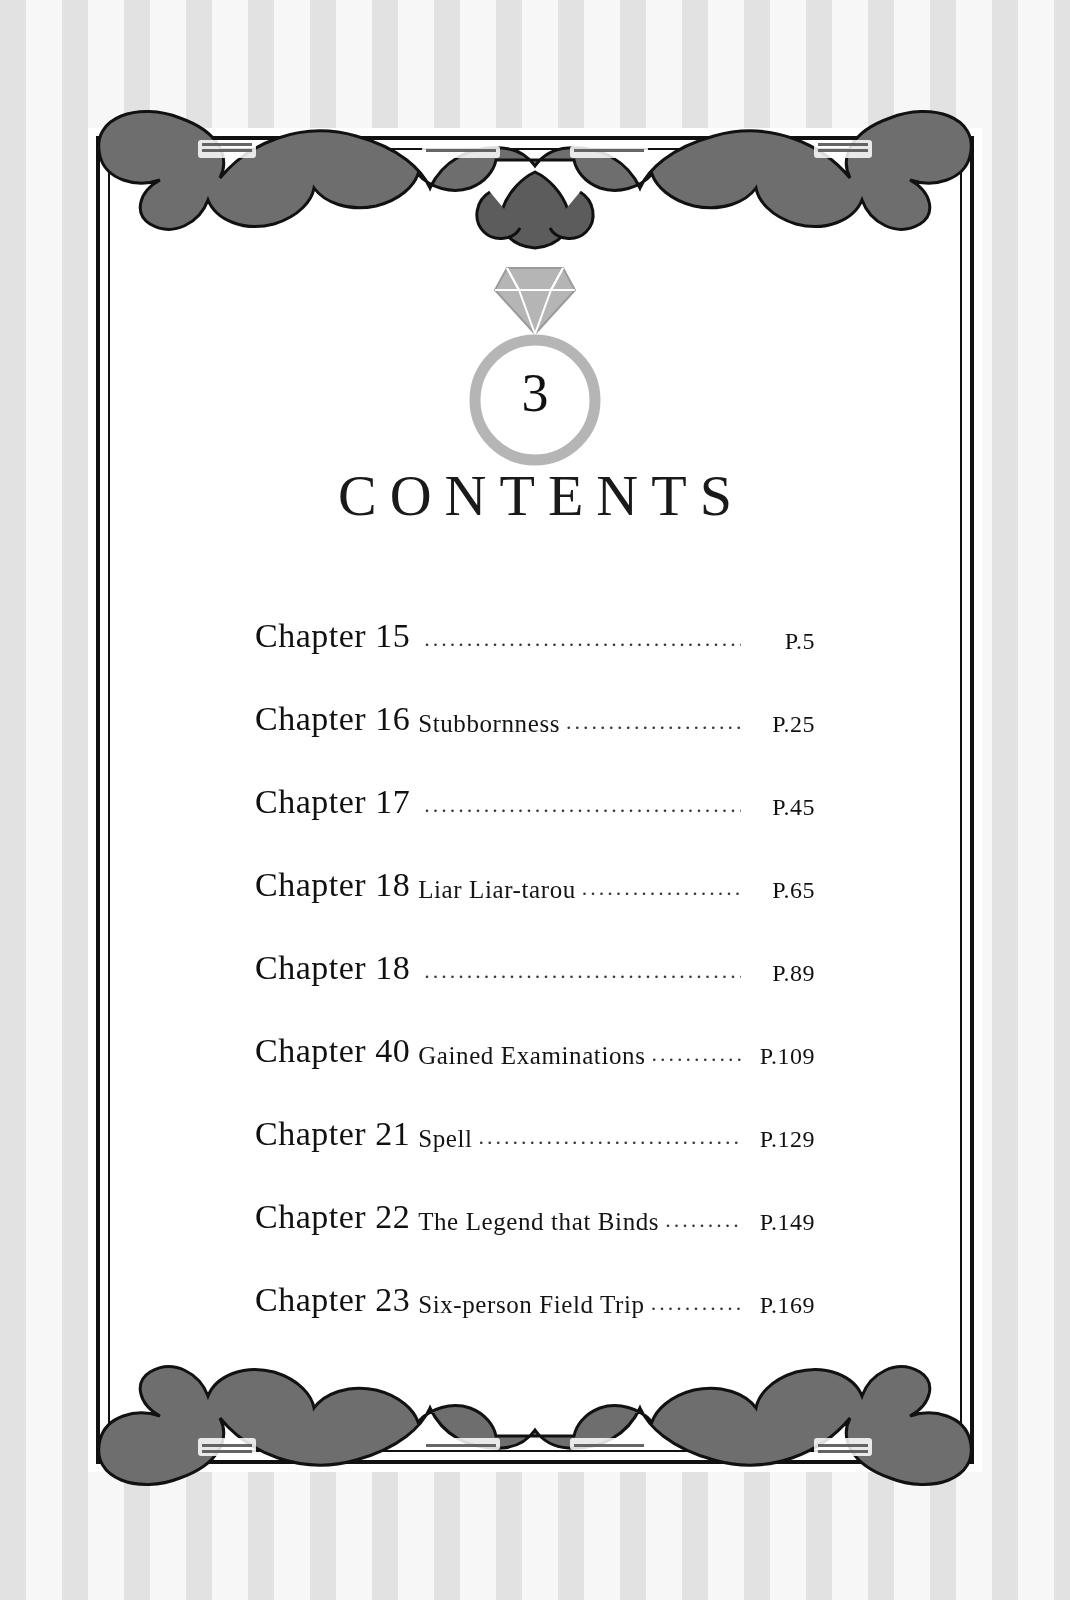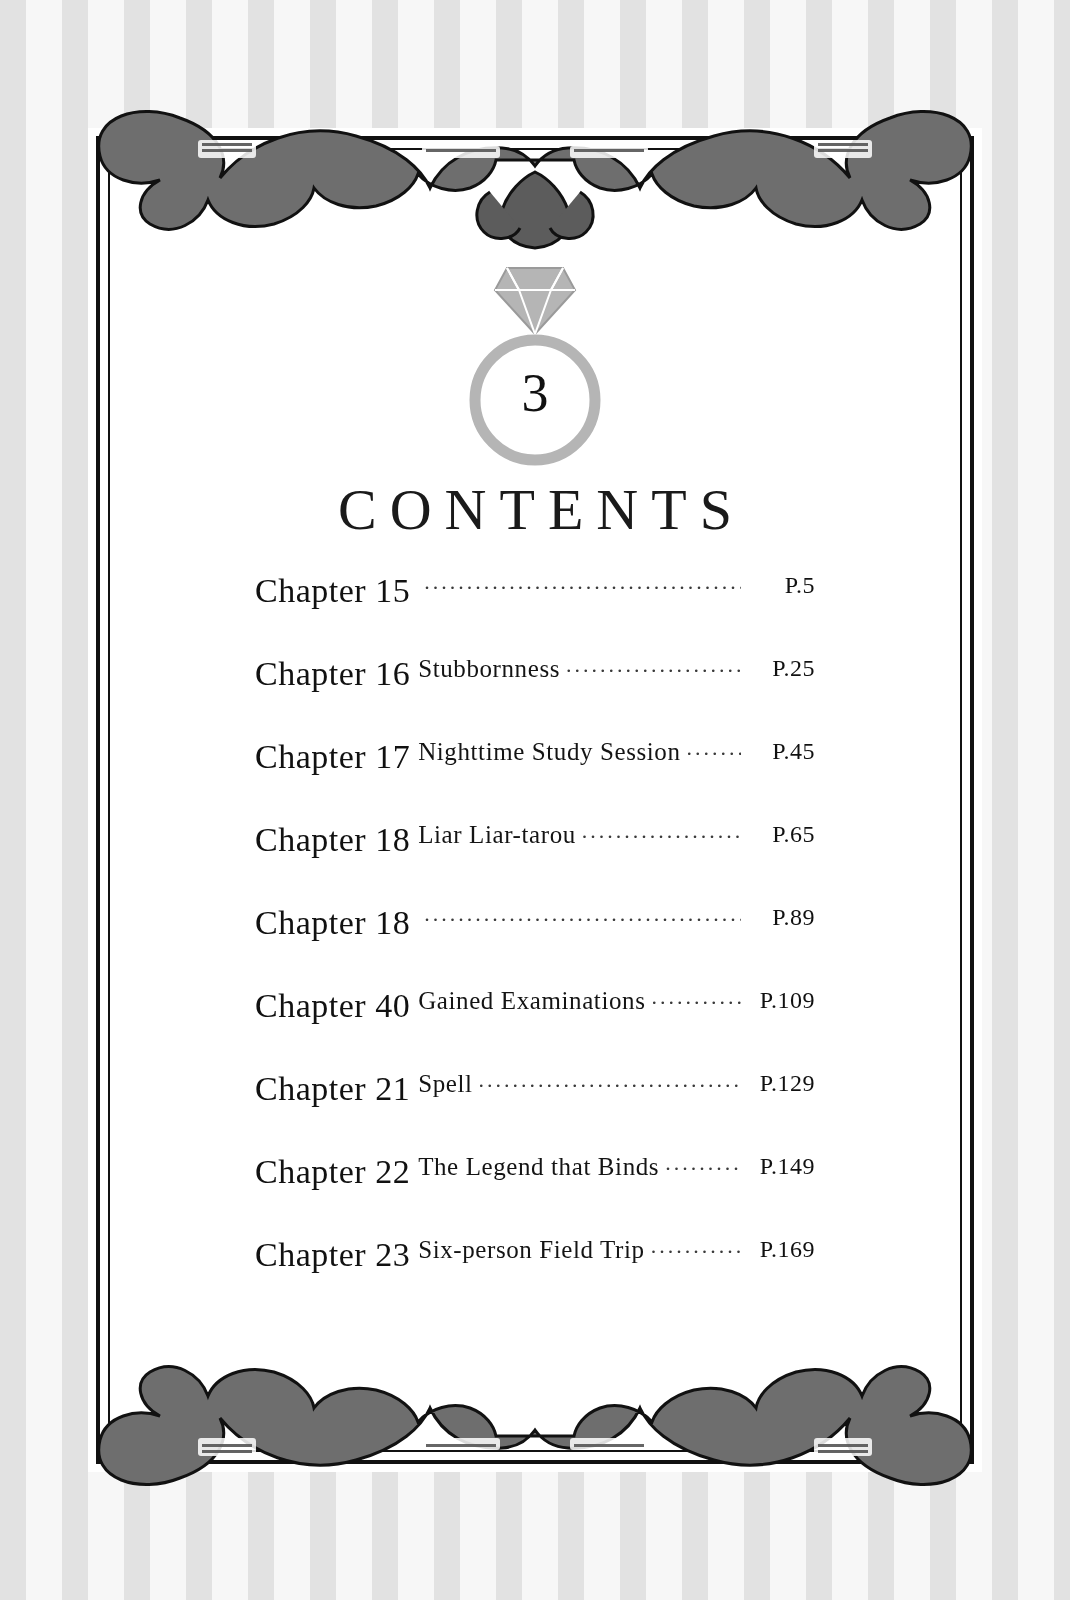--- a/index.html
+++ b/index.html
@@ -97,33 +97,32 @@
     position: absolute;
     left: 0;
     right: 0;
     top: 462px;
     text-align: center;
     font-family: "Liberation Serif", serif;
     font-size: 58px;
     letter-spacing: 13px;
     color: #1a1a1a;
     text-indent: 13px;
-    margin-top: 14px;
   }
 
   
   .toc {
     position: absolute;
     left: 255px;
     top: 572px;
     width: 560px;
   }
   .toc-row {
     display: flex;
-    align-items: flex-start;
+    align-items: flex-end;
     height: 83px;
     white-space: nowrap;
   }
   .toc-chapter {
     font-family: "Liberation Serif", serif;
     font-size: 34px;
     color: #111111;
     letter-spacing: 0.5px;
     flex: 0 0 auto;
     padding-right: 8px;
@@ -232,21 +231,20 @@
 
     <div class="toc-row">
       <span class="toc-chapter">Chapter 16</span>
       <span class="toc-title">Stubbornness</span>
       <span class="toc-dots">..........................................</span>
       <span class="toc-page">P.25</span>
     </div>
 
     <div class="toc-row">
       <span class="toc-chapter">Chapter 17</span>
-      <span class="toc-title">Nighttime Study Session</span>
       <span class="toc-dots">..........................................</span>
       <span class="toc-page">P.45</span>
     </div>
 
     <div class="toc-row">
       <span class="toc-chapter">Chapter 18</span>
       <span class="toc-title">Liar Liar-tarou</span>
       <span class="toc-dots">..........................................</span>
       <span class="toc-page">P.65</span>
     </div>

